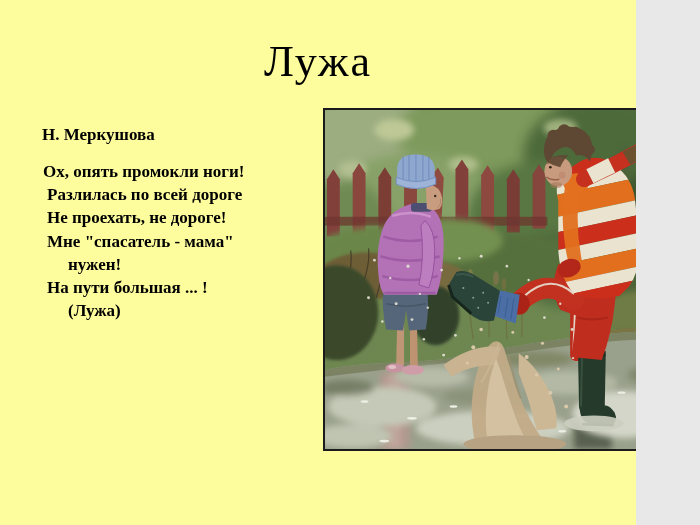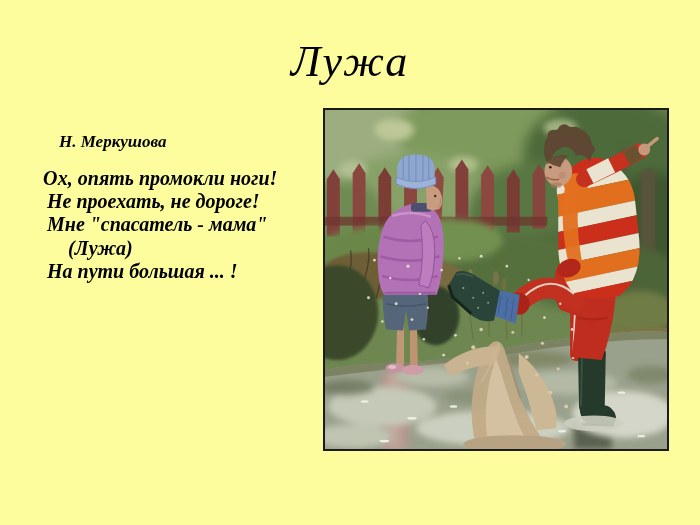--- a/index.html
+++ b/index.html
@@ -1,33 +1,32 @@
 <!DOCTYPE html>
 <html style="--slide-bg: #FDFD9E; --text: #000000; --photo-border: #1B1B1B;"><head>
 <meta charset="utf-8">
 <style>
   html,body{margin:0;padding:0;background:#e8e8e8;}
   .slide{
-    position:relative;width:700px;height:525px;overflow:hidden;
+    position:relative;width:636px;height:525px;overflow:hidden;
     background:var(--slide-bg,#FDFD9E);
     color:var(--text,#000000);
     font-family:"Liberation Serif","DejaVu Serif",serif;
-    font-style:italic;
   }
   .title{
     position:absolute;top:40px;left:0;width:100%;margin:0;
     text-align:center;font-size:44px;font-weight:400;letter-spacing:2px;line-height:1;
   }
   .author{
-    position:absolute;left:59px;top:126px;
-    font-size:17px;font-weight:700;line-height:1;margin-top:7px;
+    position:absolute;left:42px;top:126px;
+    font-size:17px;font-weight:700;line-height:1;
   }
   .poem{
-    position:absolute;left:43px;top:167px;width:280px;
-    font-size:20px;font-weight:700;line-height:23.2px;
+    position:absolute;left:43px;top:160px;width:280px;
+    font-size:17px;font-weight:700;line-height:23.2px;
   }
   .poem-line{white-space:pre;}
   .indent-sm{padding-left:4px;}
   .indent-lg{padding-left:25px;}
   .photo{
     position:absolute;left:323px;top:108px;width:346px;height:343px;margin:0;
     border:2px solid var(--photo-border,#1b1b1b);box-sizing:border-box;
     background:#7b9157;
   }
   .photo svg{display:block;width:100%;height:100%;}
@@ -36,24 +35,26 @@
 <body>
 
 <div class="slide">
 
   <h1 class="title">Лужа</h1>
 
   <div class="author">Н. Меркушова</div>
 
   <div class="poem">
     <div class="poem-line">Ох, опять промокли ноги!</div>
+    <div class="poem-line indent-sm">Разлилась по всей дороге</div>
     <div class="poem-line indent-sm">Не проехать, не дороге!</div>
     <div class="poem-line indent-sm">Мне "спасатель - мама"</div>
+    <div class="poem-line indent-lg">нужен!</div>
+    <div class="poem-line indent-sm">На пути большая ... !</div>
     <div class="poem-line indent-lg">(Лужа)</div>
-    <div class="poem-line indent-sm">На пути большая ... !</div>
   </div>
 
   <figure class="photo">
     <svg viewBox="0 0 346 343" preserveAspectRatio="none" role="img">
       <defs>
         <filter id="b6" x="-60%" y="-60%" width="220%" height="220%">
             <feGaussianBlur stdDeviation="6"></feGaussianBlur>
           </filter>
         <filter id="b3" x="-60%" y="-60%" width="220%" height="220%">
             <feGaussianBlur stdDeviation="3"></feGaussianBlur>

